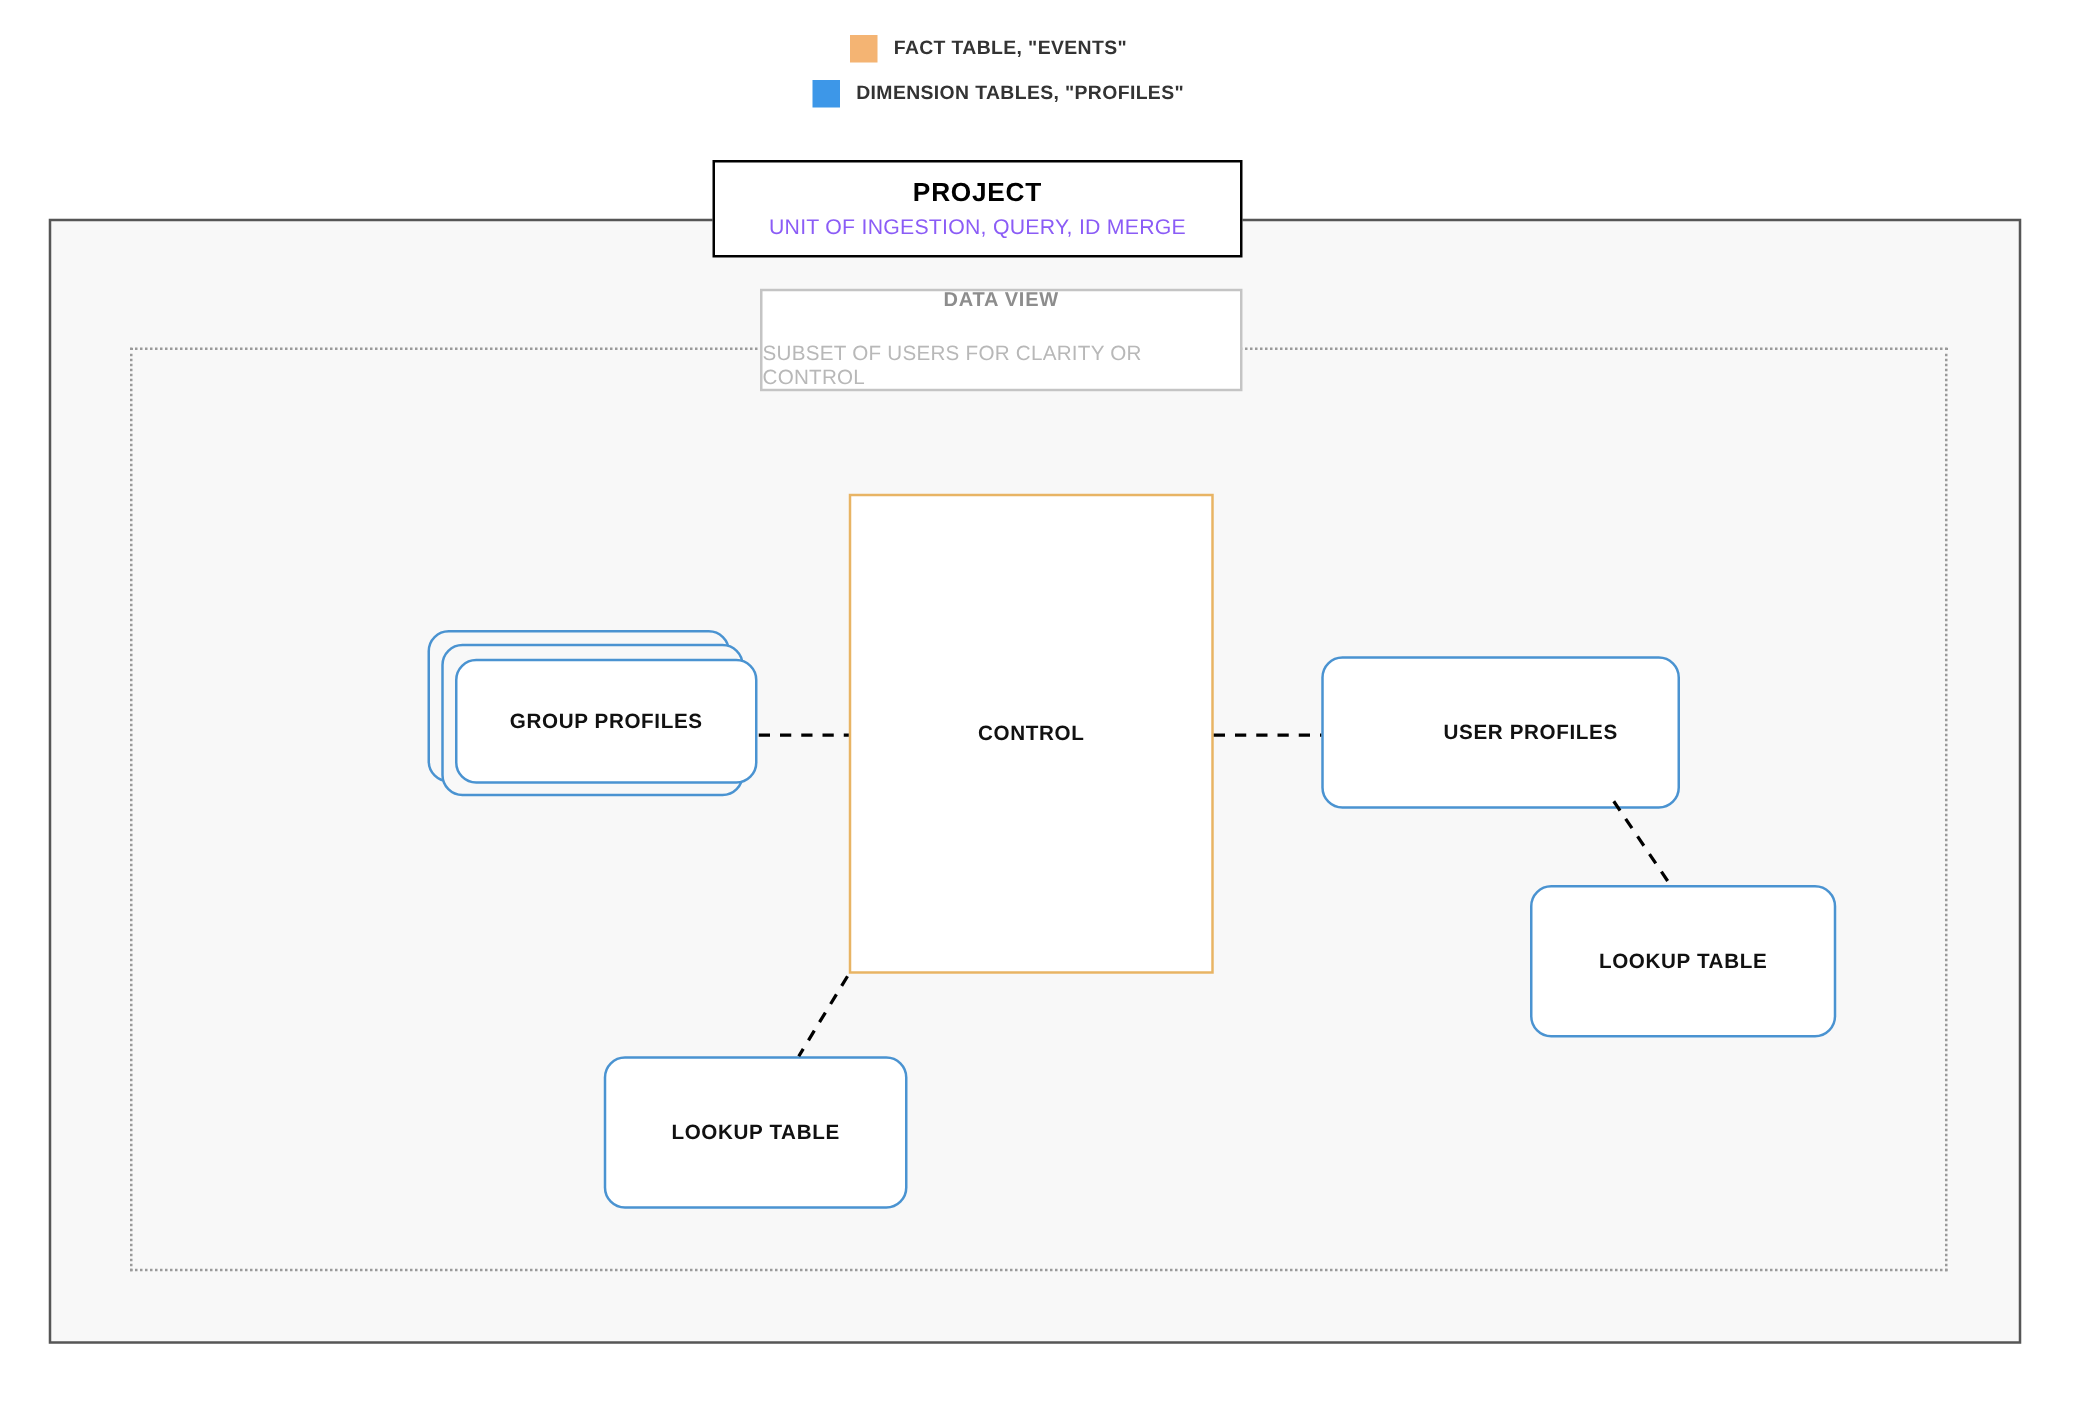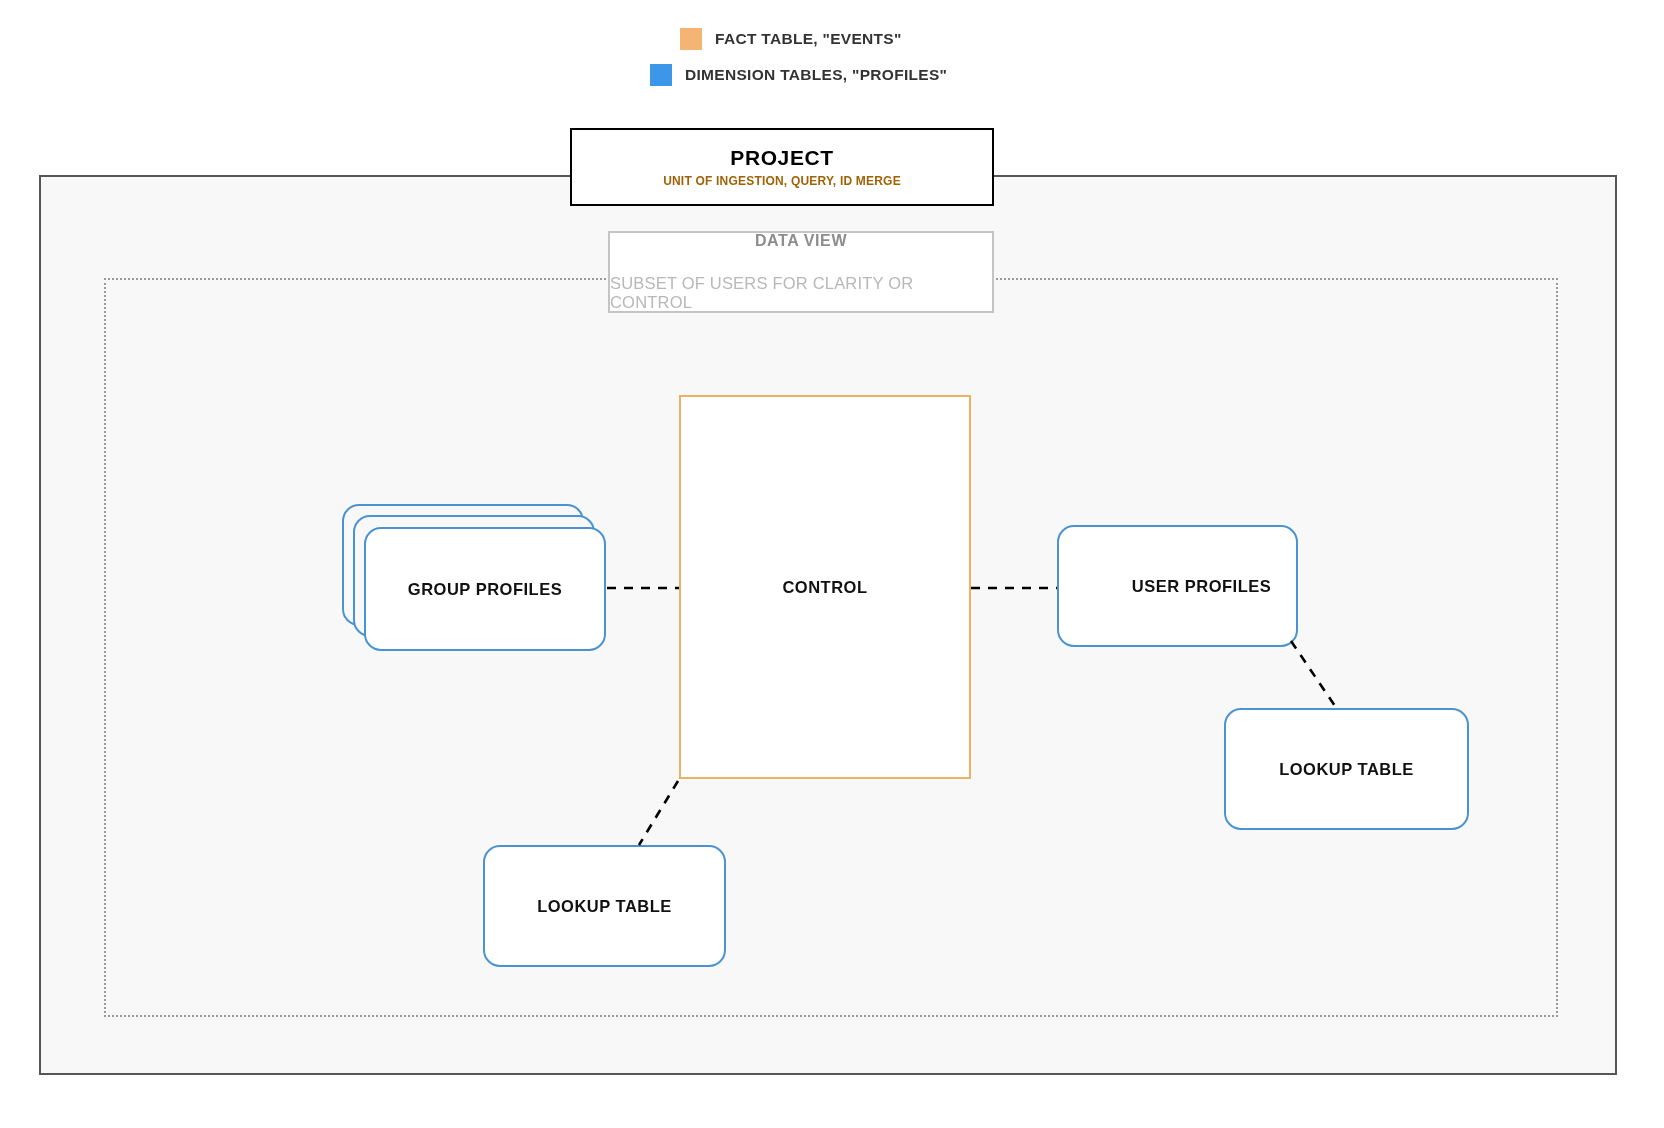--- a/index.html
+++ b/index.html
@@ -91,25 +91,24 @@
   }
   .project-title {
     font-size: 21px;
     font-weight: bold;
     color: #000000;
     letter-spacing: 0.6px;
     line-height: 1.15;
   }
   .project-sub {
     margin-top: 5px;
-    font-size: 12px;
-    color: #a16207;
+    font-size: 17px;
+    color: #8b5cf6;
     letter-spacing: 0.2px;
     line-height: 1.15;
-    font-weight: bold;
   }
 
   
   .dataview-box {
     position: absolute;
     left: 608px;
     top: 231px;
     width: 386px;
     height: 82px;
     background: #ffffff;
@@ -182,26 +181,26 @@
     left: 342px;  top: 504px;  width: 242px; height: 122px;
     background: #f8f8f8;
     z-index: 21;
   }
   .stack-back-1 {
     left: 353px;  top: 515px;  width: 242px; height: 122px;
     background: #f8f8f8;
     z-index: 22;
   }
   .group-profiles {
-    left: 364px;  top: 527px;  width: 242px; height: 124px;
+    left: 364px;  top: 527px;  width: 242px; height: 100px;
     z-index: 23;
   }
 
   .user-profiles {
-    left: 1057px; top: 525px;  width: 241px; height: 122px; padding-left: 48px;
+    left: 1057px; top: 525px;  width: 287px; height: 122px; padding-left: 48px;
   }
   .lookup-left {
     left: 483px;  top: 845px;  width: 243px; height: 122px;
   }
   .lookup-right {
     left: 1224px; top: 708px;  width: 245px; height: 122px;
   }
 
   
   .connectors {

